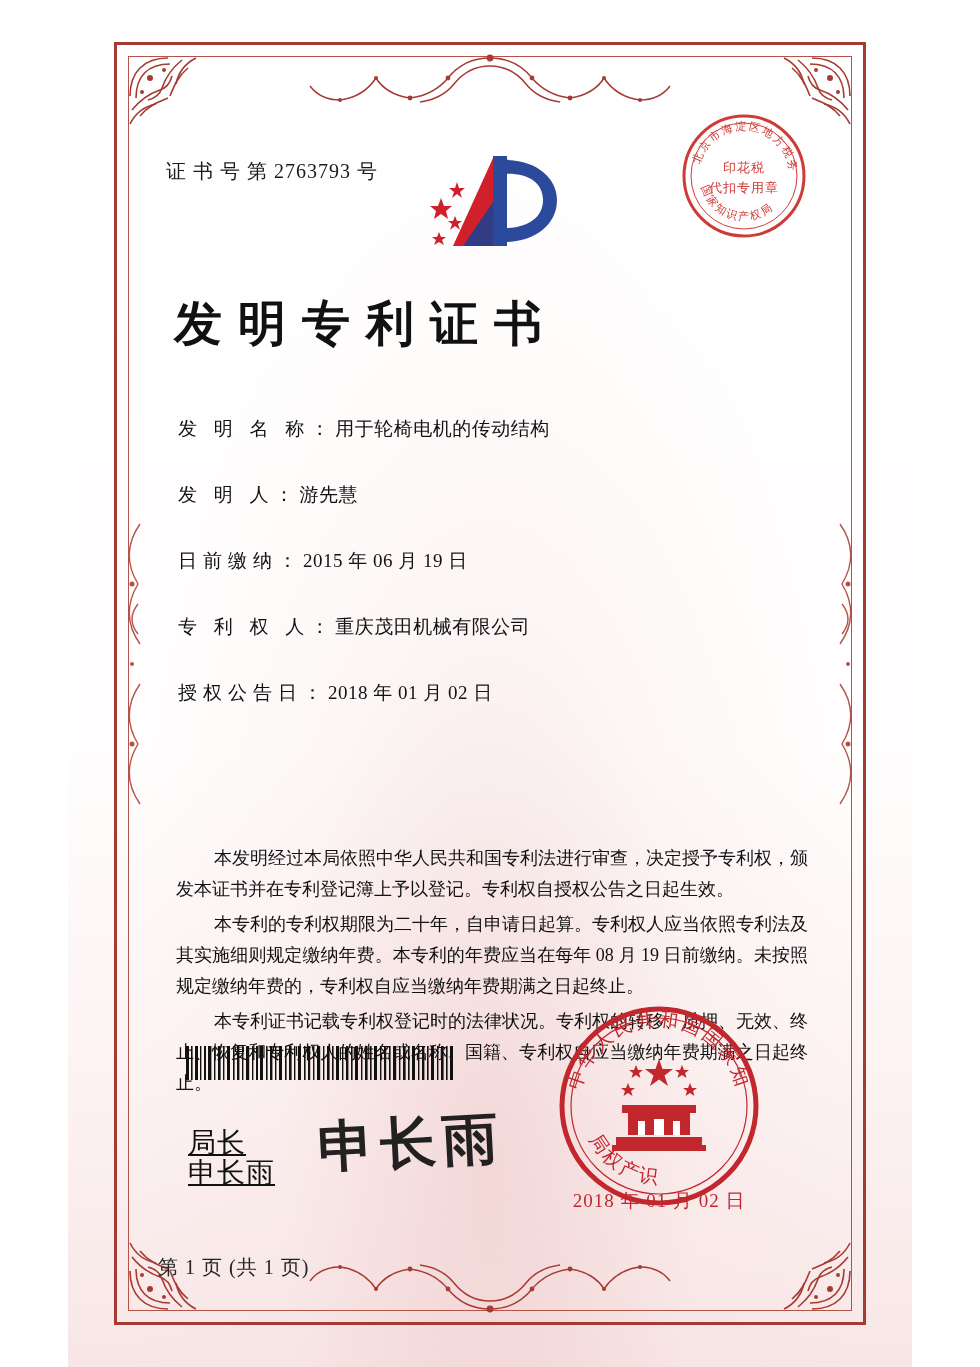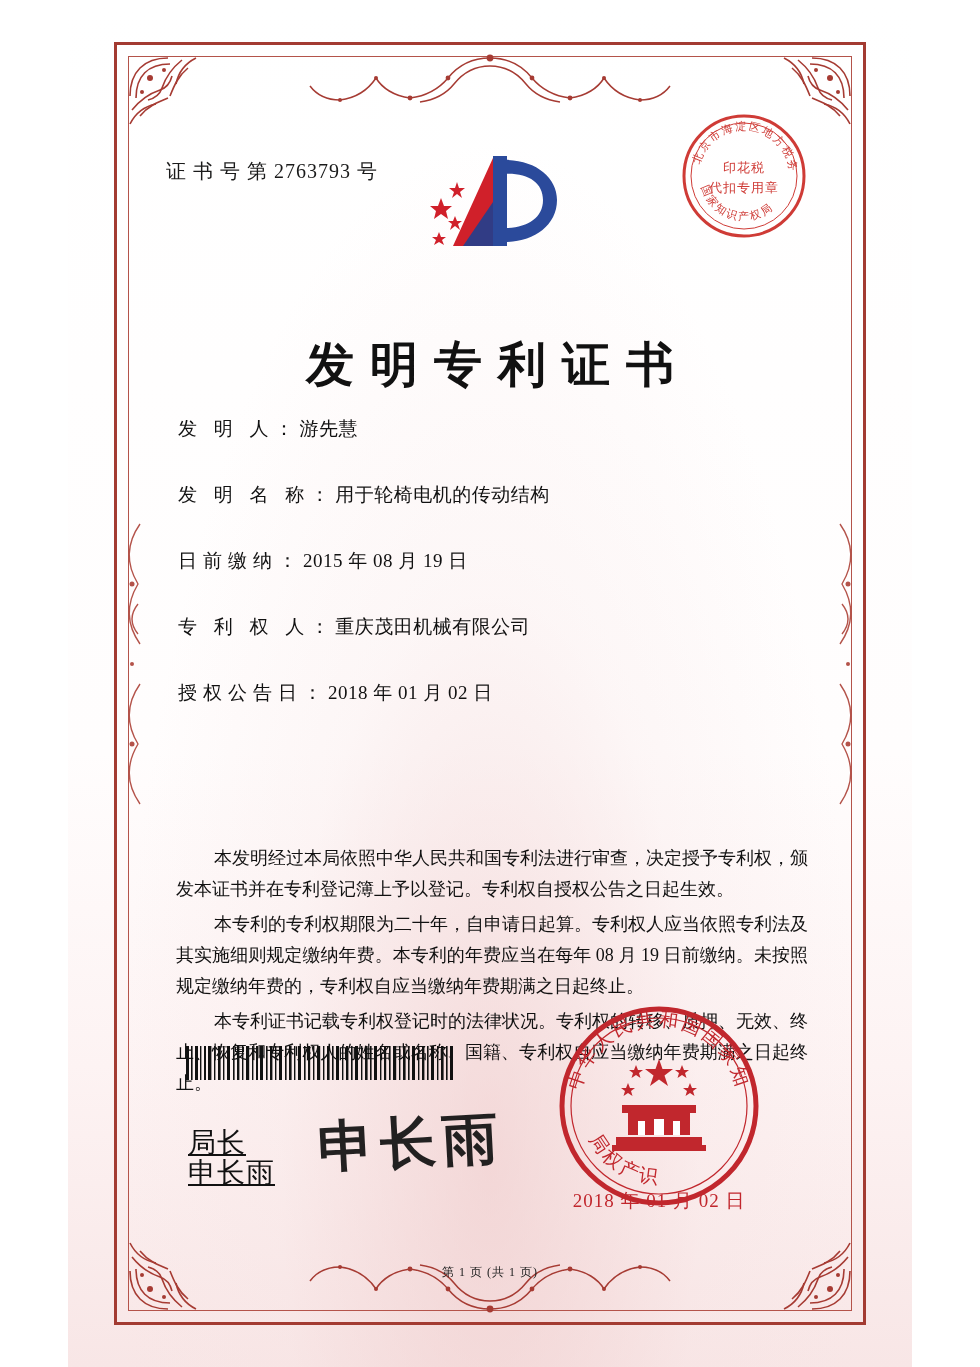--- a/index.html
+++ b/index.html
@@ -105,28 +105,27 @@
     right: 12px;
     top: 14px;
     width: 132px;
     height: 132px;
   }
 
   .title {
     position: absolute;
     left: 0; right: 0;
     top: 196px;
-    text-align: center;
+    text-align: left;
     font-size: 48px;
     letter-spacing: 16px;
     text-indent: 16px;
     font-weight: bold;
     color: #111;
     font-family: "Liberation Serif", "DejaVu Serif", serif;
-    margin-top: 41px;
   }
 
   .fields {
     position: absolute;
     left: 20px;
     right: 20px;
     top: 320px;
   }
   .field {
     font-size: 19px;
@@ -205,22 +204,22 @@
     text-align: center;
     color: #c1272d;
     font-size: 19px;
     letter-spacing: 1px;
   }
 
   .footer {
     position: absolute;
     left: 0; right: 0;
     bottom: 6px;
-    text-align: center;
-    font-size: 12px;
+    text-align: left;
+    font-size: 20px;
     color: #222;
     letter-spacing: 1px;
   }
 </style>
 </head>
 <body>
 
 <div class="page">
 
   <div class="border-outer"></div>
@@ -404,27 +403,27 @@
         <textPath href="#tsArcBot" startOffset="8%">国家知识产权局</textPath>
       </text>
       <text x="66" y="62" text-anchor="middle" font-size="13" fill="#cf3b36" font-family="'Liberation Serif',serif" letter-spacing="1">印花税</text>
       <text x="66" y="82" text-anchor="middle" font-size="13" fill="#cf3b36" font-family="'Liberation Serif',serif" letter-spacing="1">代扣专用章</text>
     </svg>
 
     <div class="title">发明专利证书</div>
 
     <div class="fields">
       <div class="field">
+        <span class="lbl">发 明 名 称：</span><span class="val">用于轮椅电机的传动结构</span>
+      </div>
+      <div class="field">
         <span class="lbl">发 明 人：</span><span class="val">游先慧</span>
       </div>
       <div class="field">
-        <span class="lbl">发 明 名 称：</span><span class="val">用于轮椅电机的传动结构</span>
-      </div>
-      <div class="field">
-        <span class="lbl">日前缴纳：</span><span class="val">2015 年 08 月 19 日</span>
+        <span class="lbl">日前缴纳：</span><span class="val">2015 年 06 月 19 日</span>
       </div>
       <div class="field">
         <span class="lbl">专 利 权 人：</span><span class="val">重庆茂田机械有限公司</span>
       </div>
       <div class="field">
         <span class="lbl">授权公告日：</span><span class="val">2018 年 01 月 02 日</span>
       </div>
     </div>
 
     <div class="paras">

